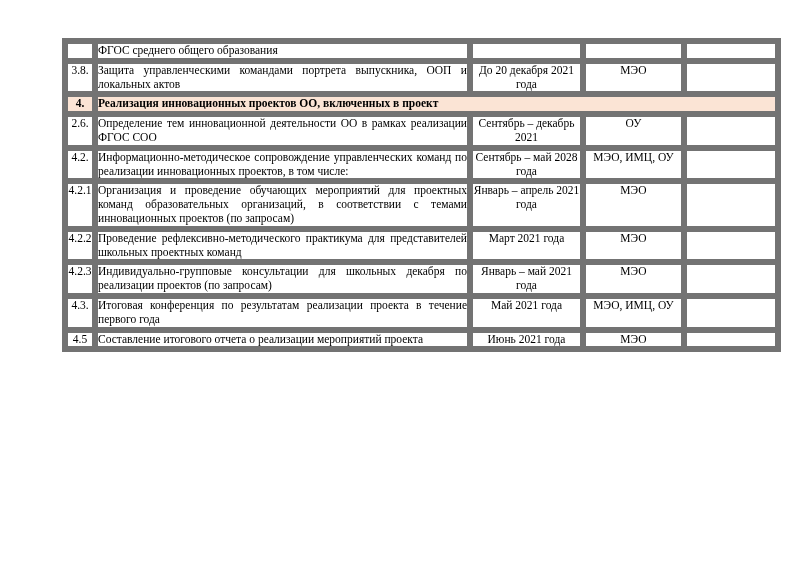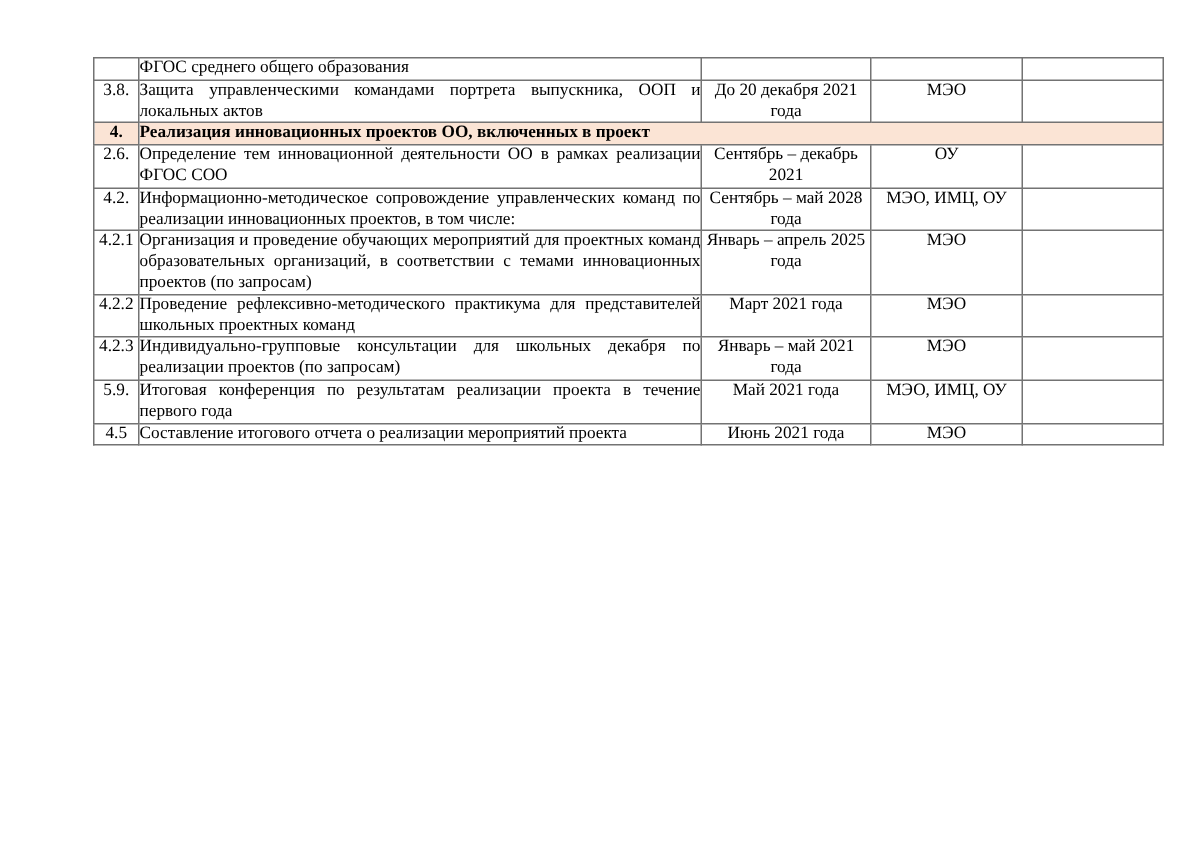--- a/index.html
+++ b/index.html
@@ -18,21 +18,21 @@
   }
   table.plan {
     position: absolute;
     left: 62px;
     top: 38px;
     width: 713px;
     border-collapse: collapse;
     table-layout: fixed;
   }
   table.plan td {
-    border: 1px solid #737373;
+    border: 6px solid #737373;
     vertical-align: top;
     font-size: 11.5px;
     line-height: 13.8px;
     padding: 0;
     overflow: hidden;
   }
   td.num {
     text-align: center;
     padding: 0 1px 1px 1px;
   }
@@ -96,40 +96,40 @@
         <tr>
           <td class="num">4.2.</td>
           <td class="activity">Информационно-методическое сопровождение управленческих команд по реализации инновационных проектов, в том числе:</td>
           <td class="dates">Сентябрь – май 2028 года</td>
           <td class="resp">МЭО, ИМЦ, ОУ</td>
           <td class="notes"></td>
         </tr>
         <tr>
           <td class="num">4.2.1</td>
           <td class="activity">Организация и проведение обучающих мероприятий для проектных команд образовательных организаций, в соответствии с темами инновационных проектов (по запросам)</td>
-          <td class="dates">Январь – апрель 2025 года</td>
+          <td class="dates">Январь – апрель 2021 года</td>
           <td class="resp">МЭО</td>
           <td class="notes"></td>
         </tr>
         <tr>
           <td class="num">4.2.2</td>
           <td class="activity">Проведение рефлексивно-методического практикума для представителей школьных проектных команд</td>
           <td class="dates">Март 2021 года</td>
           <td class="resp">МЭО</td>
           <td class="notes"></td>
         </tr>
         <tr>
           <td class="num">4.2.3</td>
           <td class="activity">Индивидуально-групповые консультации для школьных декабря по реализации проектов (по запросам)</td>
           <td class="dates">Январь – май 2021 года</td>
           <td class="resp">МЭО</td>
           <td class="notes"></td>
         </tr>
         <tr>
-          <td class="num">5.9.</td>
+          <td class="num">4.3.</td>
           <td class="activity">Итоговая конференция по результатам реализации проекта в течение первого года</td>
           <td class="dates">Май 2021 года</td>
           <td class="resp">МЭО, ИМЦ, ОУ</td>
           <td class="notes"></td>
         </tr>
         <tr>
           <td class="num">4.5</td>
           <td class="activity">Составление итогового отчета о реализации мероприятий проекта</td>
           <td class="dates">Июнь 2021 года</td>
           <td class="resp">МЭО</td>

